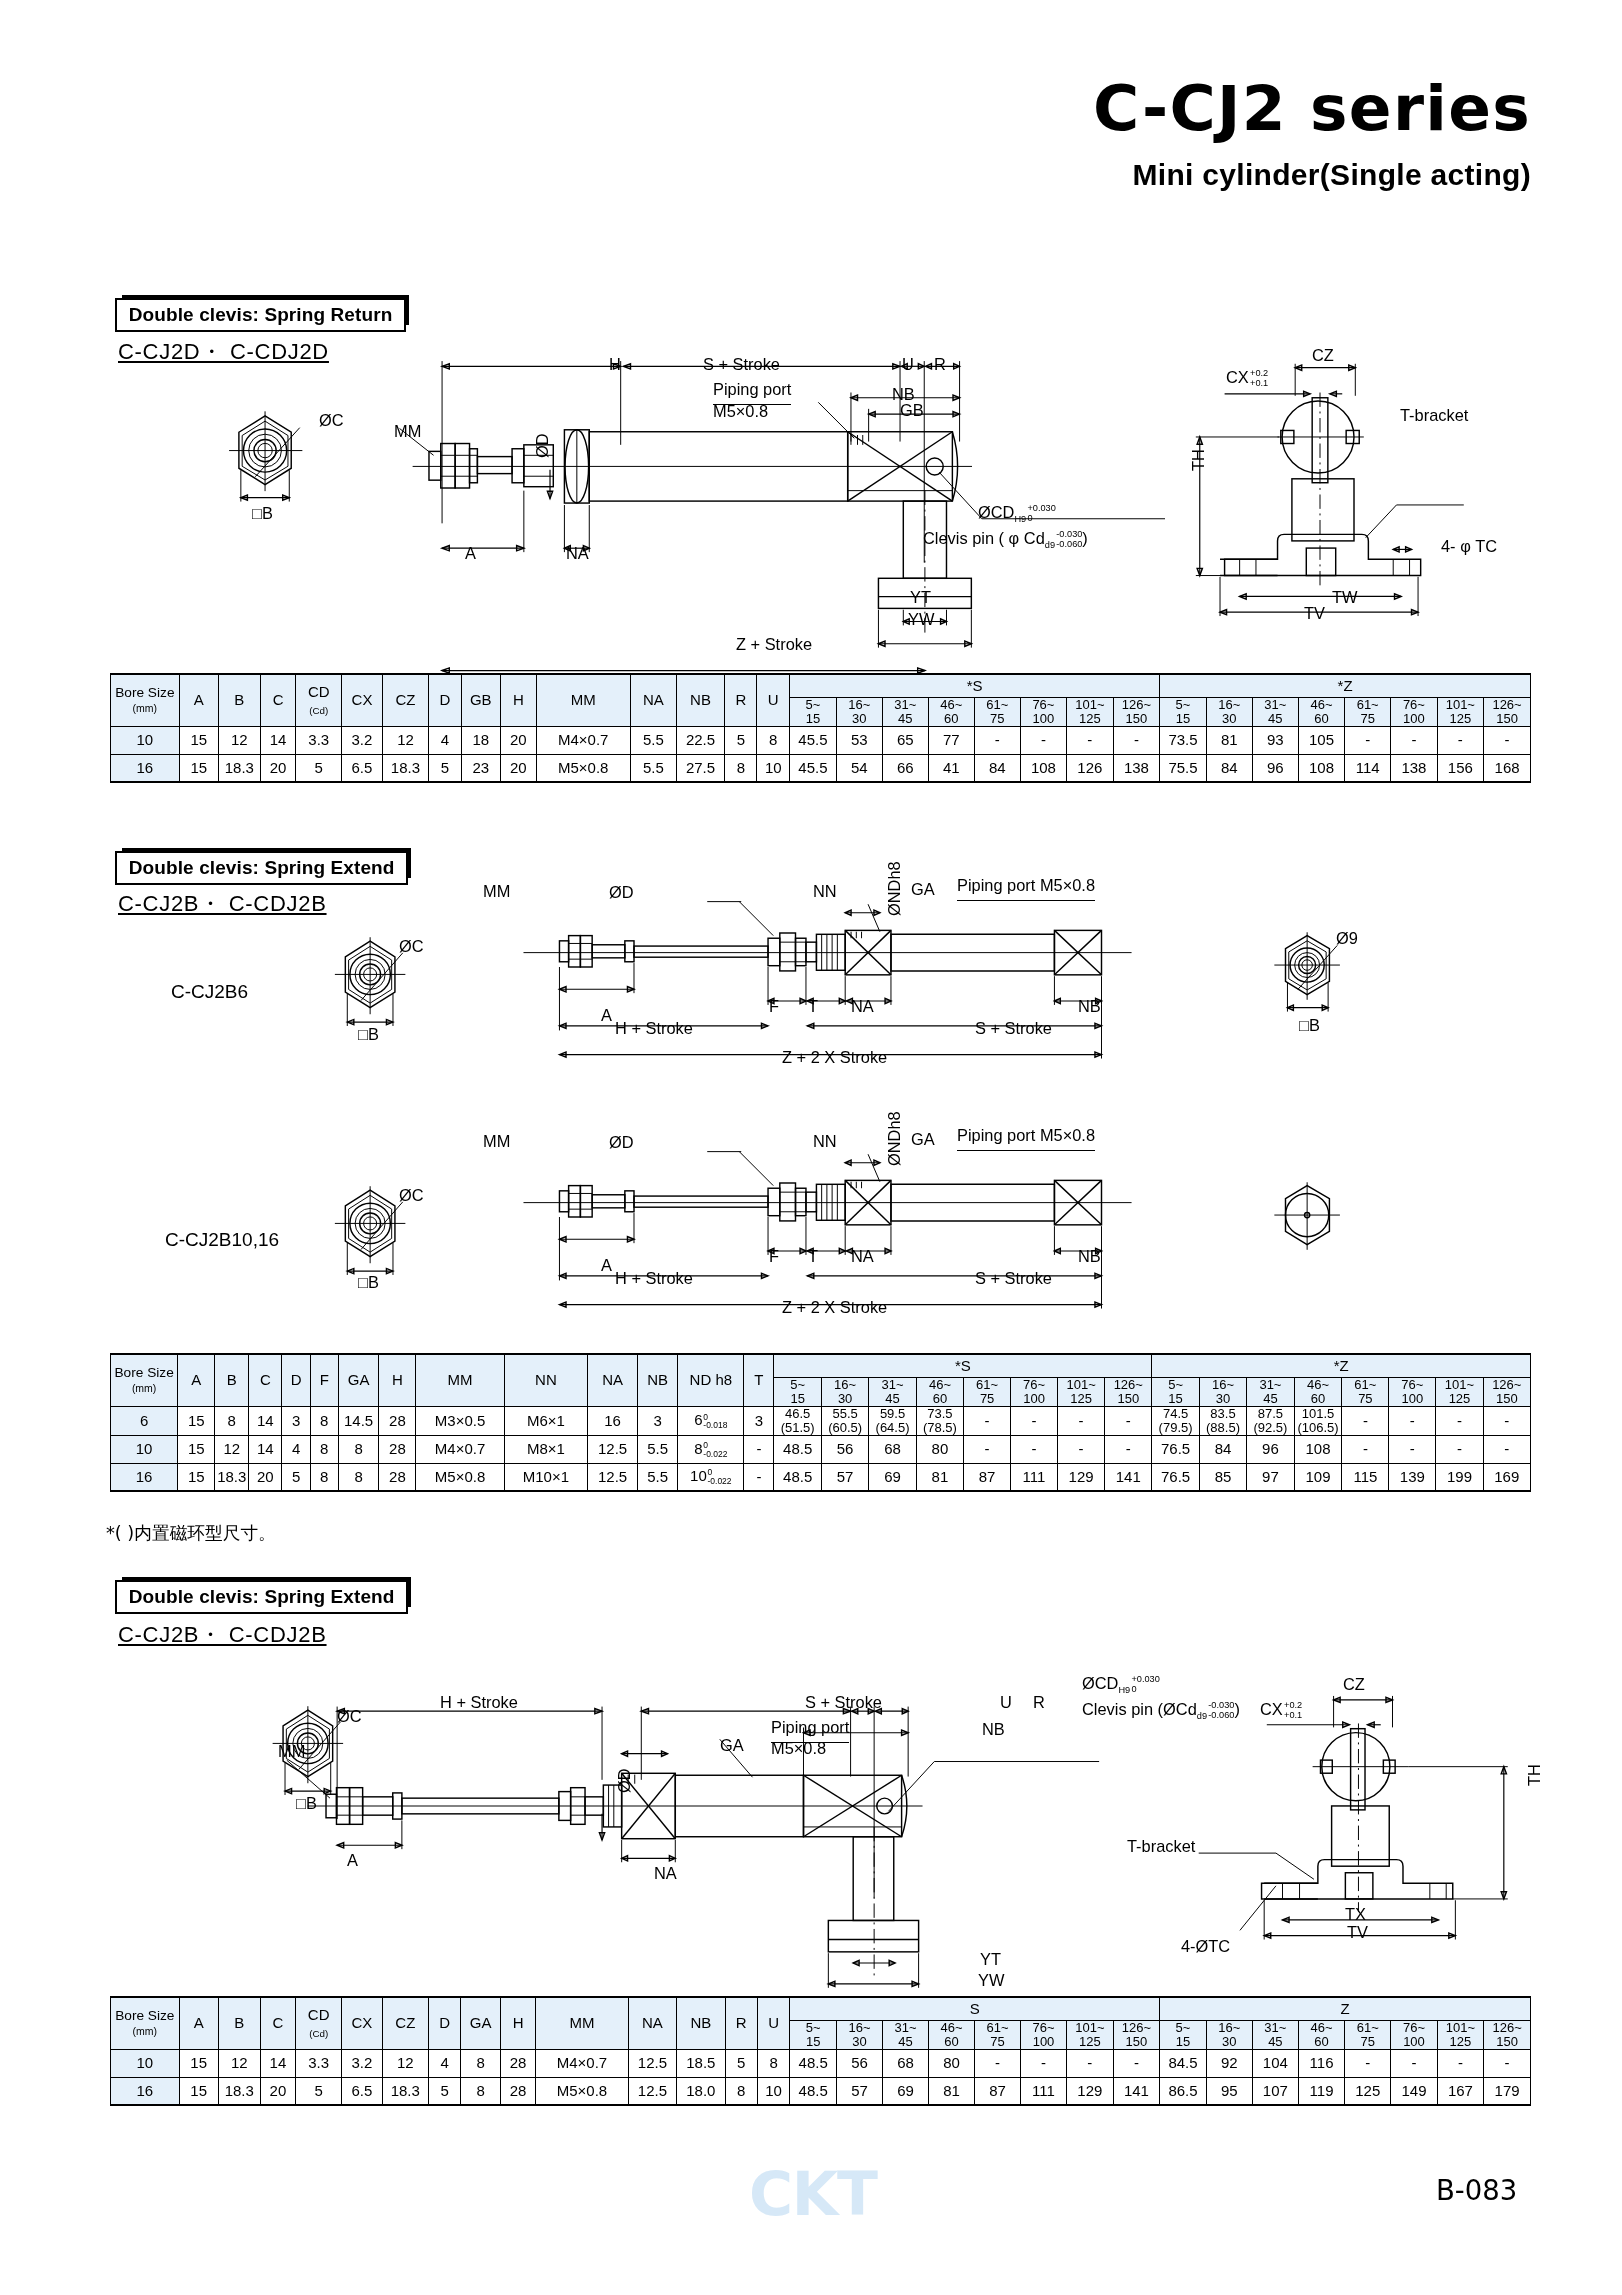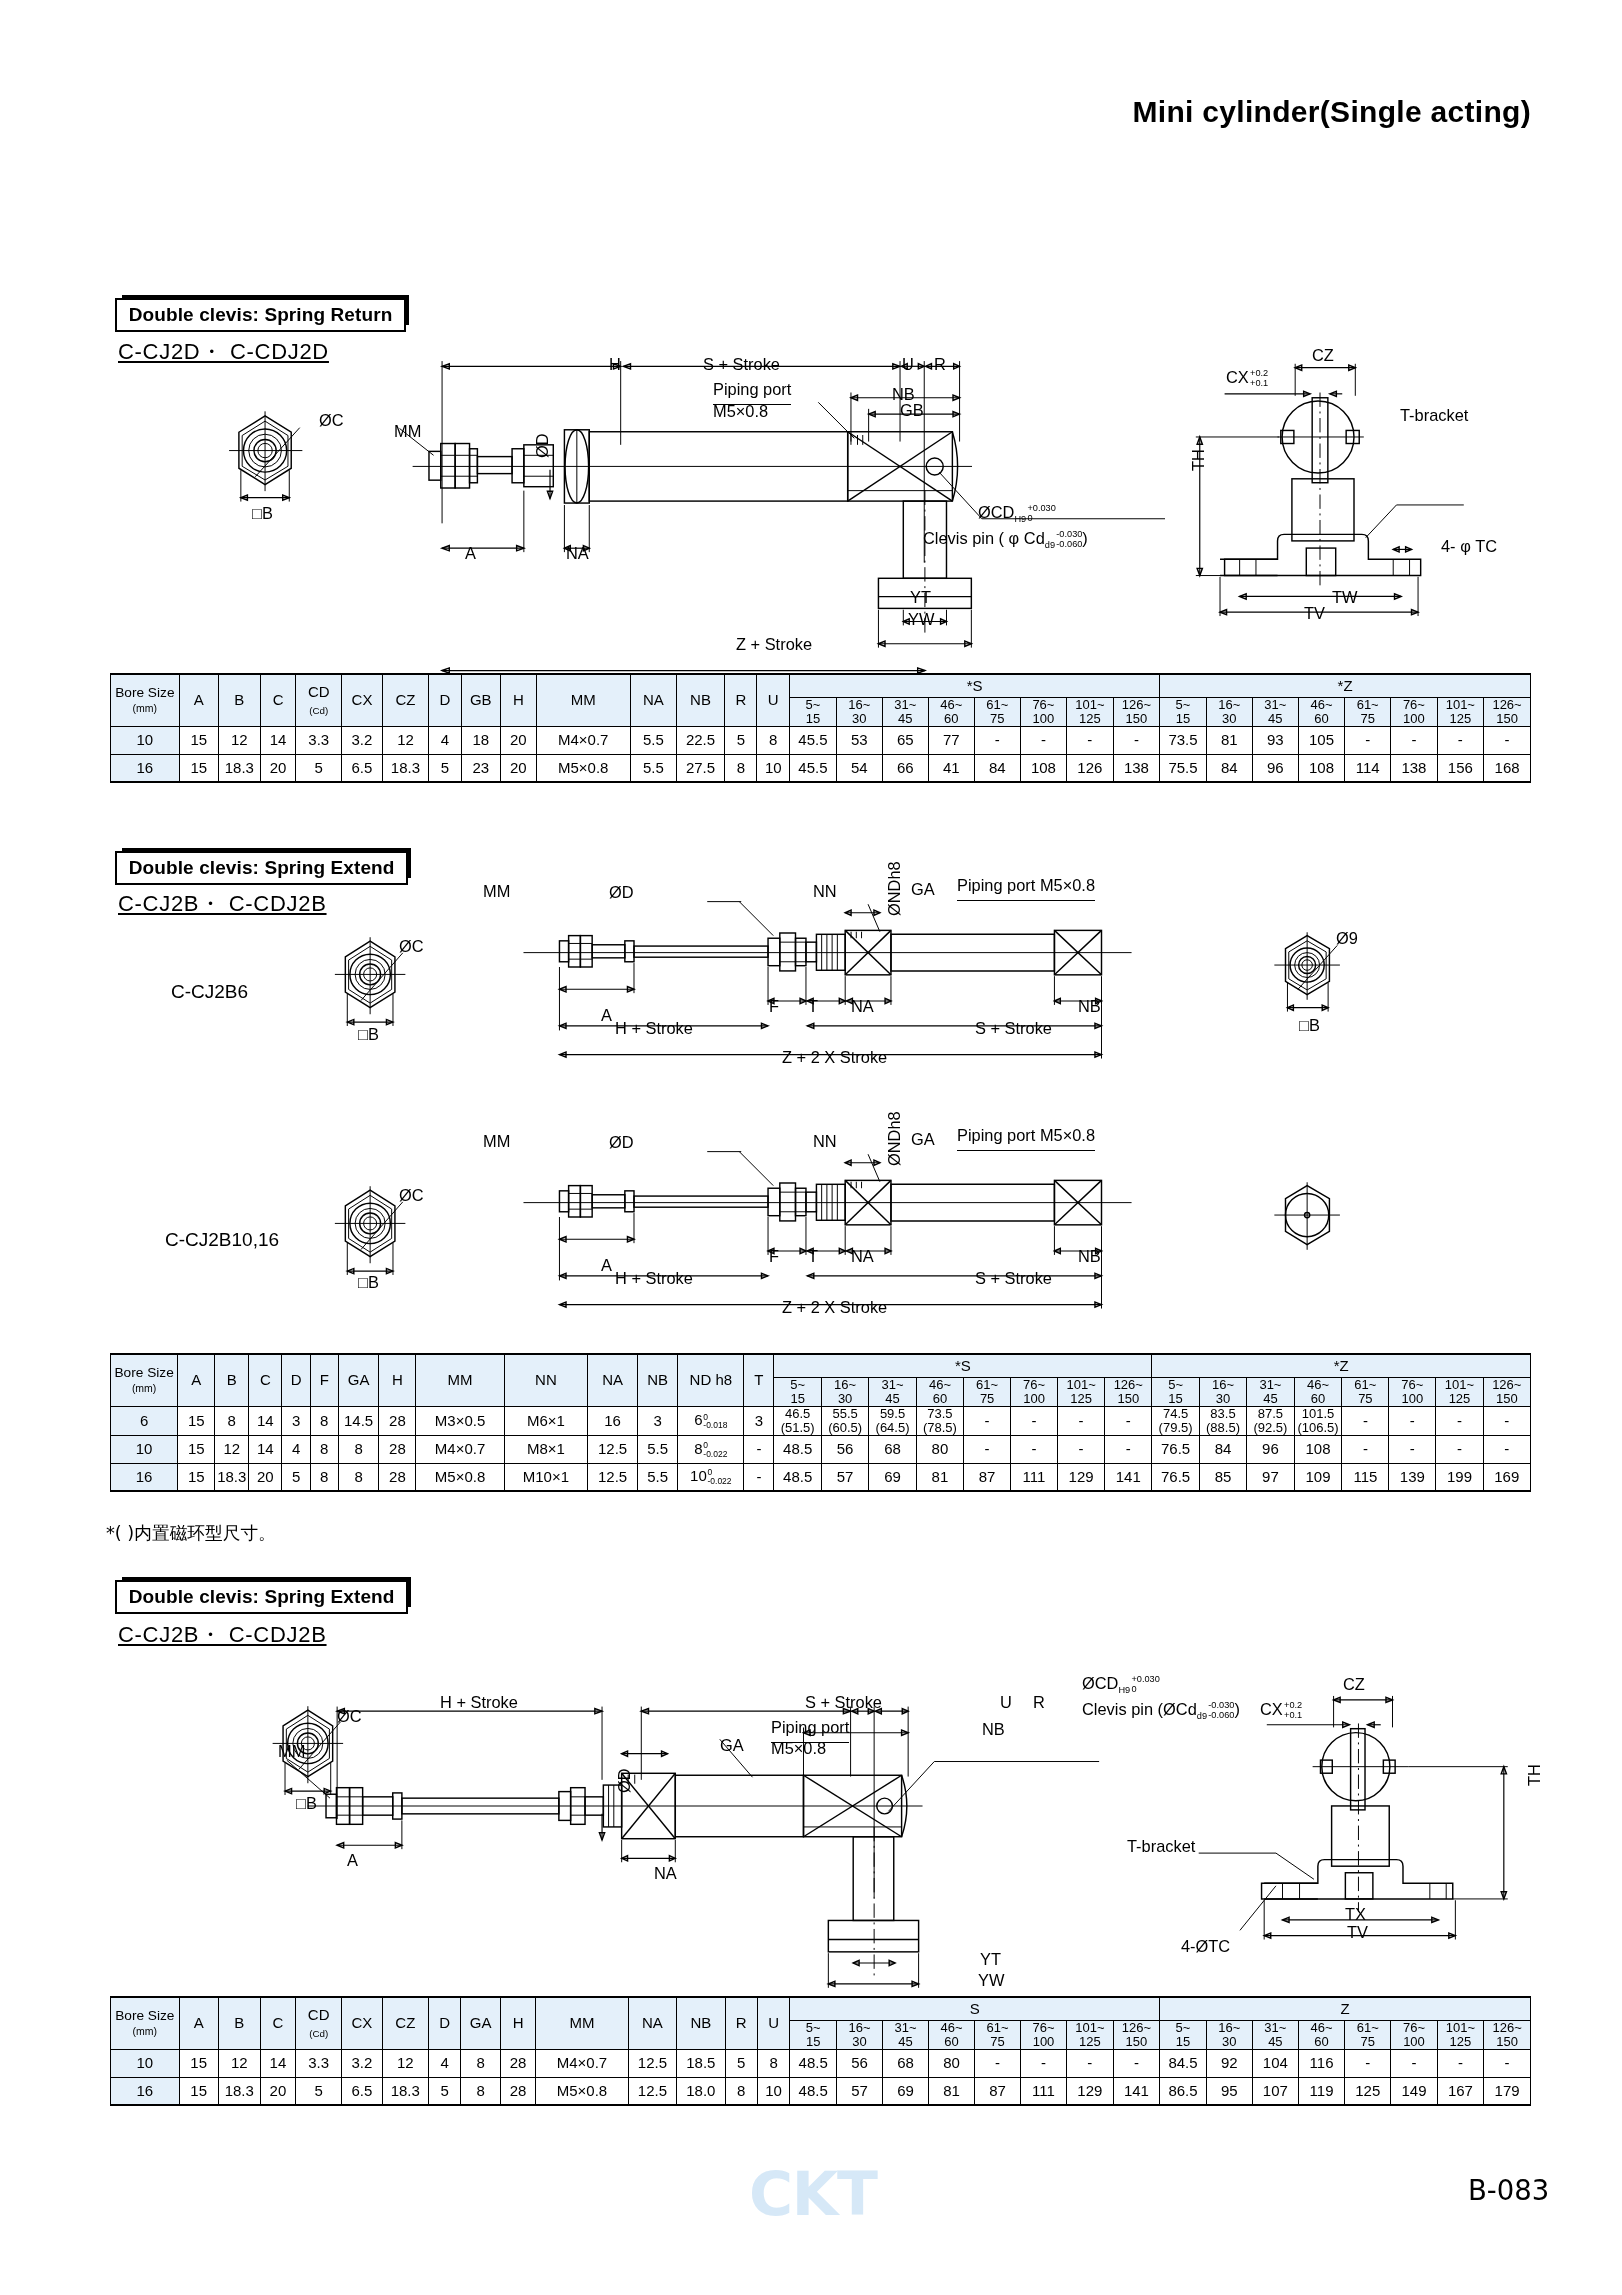--- a/index.html
+++ b/index.html
@@ -69,34 +69,35 @@
   .v2 { font-size:13px; line-height:1.02; }
 
   
   .note { position:absolute; font-size:17.7px; font-family:"DejaVu Sans", sans-serif; }
 
   
   .logo {
     position:absolute; font-size:60px; font-weight:bold; color:#d6e8f7;
     font-family:"DejaVu Sans", sans-serif; letter-spacing:-1.3px;
   }
-  .pageno { position:absolute; font-size:27.5px; font-family:"DejaVu Sans", sans-serif;margin-left:32px; }
+  .pageno { position:absolute; font-size:27.5px; font-family:"DejaVu Sans", sans-serif; }
 
   svg { position:absolute; overflow:visible; }
   .ln   { stroke:#000; fill:none; stroke-width:2.2; }
   .lnthin{ stroke:#000; fill:none; stroke-width:1.5; }
   .dash { stroke:#000; fill:none; stroke-width:1.5; stroke-dasharray:22 7 3 7; }
   .dim  { stroke:#000; fill:none; stroke-width:1.8; }
 </style>
 </head>
 <body>
 
 <div class="page">
 
   <div class="hdr">
+    <div class="title">C-CJ2 series</div>
     <div class="subtitle">Mini cylinder(Single acting)</div>
   </div>
 
   <div class="plate-wrap" style="left:115px; top:298px;">
     <div class="plate">Double clevis: Spring Return</div>
   </div>
   <div class="model-line" style="left:118px; top:337px;">C-CJ2D・ C-CDJ2D</div>
 
   <svg style="left:216px; top:406px;" width="157" height="131" viewBox="0 0 240 200">
     <polygon class="ln" points="35,40 75,15 115,40 115,95 75,120 35,95"></polygon>

